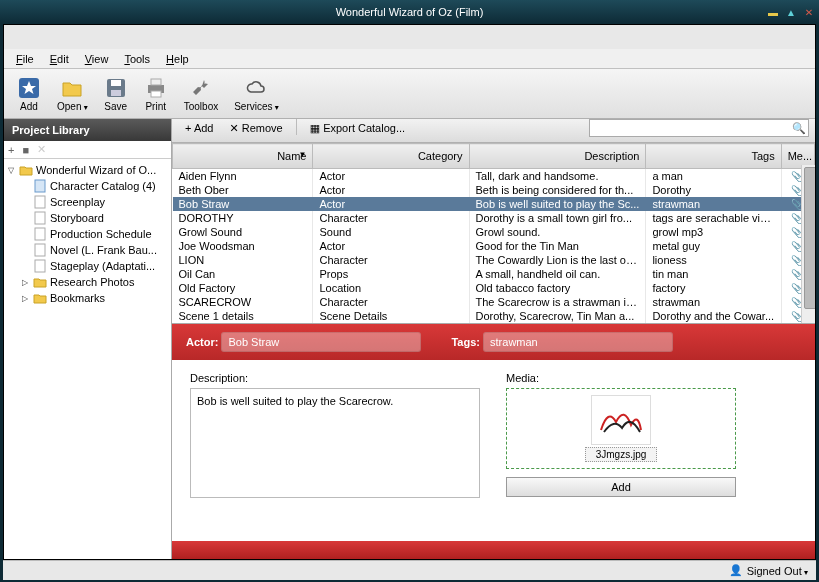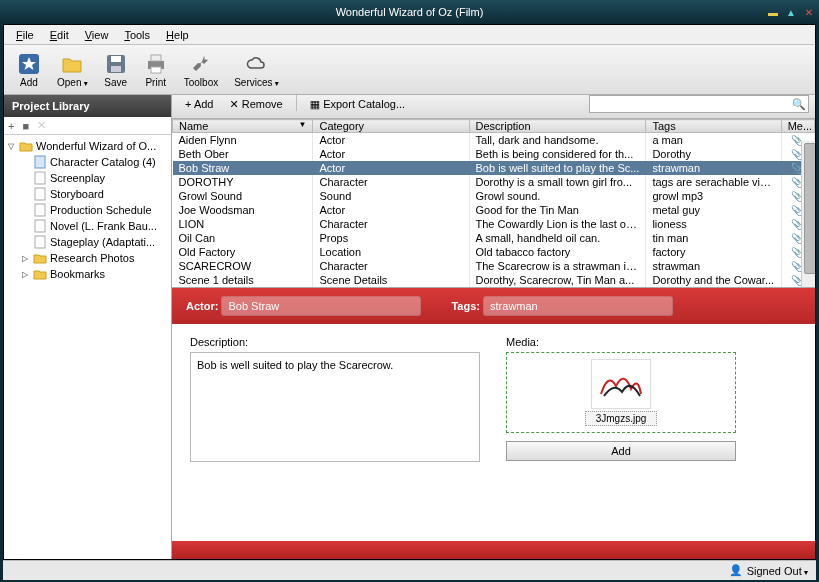--- a/index.html
+++ b/index.html
@@ -8,21 +8,21 @@
 .titlebar { height: 24px; background: linear-gradient(#1e4a59, #0d2a35); color: #fff; display: flex; align-items: center; justify-content: center; position: relative; }
 .titlebar .title { font-size: 11px; }
 .titlebar .wctl { position: absolute; right: 4px; display: flex; gap: 6px; }
 .titlebar .wctl span { width: 12px; height: 12px; display: inline-flex; align-items: center; justify-content: center; font-size: 10px; cursor: pointer; }
 .wmin { color: #e6c84a; }
 .wmax { color: #5fd1d8; }
 .wclose { color: #d85a4a; }
 
 .appframe { background: #e8e8e8; border: 1px solid #000; margin: 0 3px; height: 536px; display: flex; flex-direction: column; }
 
-.menubar { height: 20px; background: #f0f0f0; border-bottom: 1px solid #c0c0c0; display: flex; align-items: center; padding: 0 4px; }
+.menubar { height: 20px; background: #f0f0f0; border-bottom: 1px solid #c0c0c0; display: flex; align-items: center; padding: 0 4px; margin-top: 24px; }
 .menubar .mitem { padding: 2px 8px; cursor: pointer; }
 .menubar .mitem:first-letter { text-decoration: underline; }
 
 .toolbar { height: 50px; background: linear-gradient(#f5f5f5, #e0e0e0); border-bottom: 1px solid #b0b0b0; display: flex; align-items: center; padding: 2px 6px; gap: 2px; }
 .tbtn { display: flex; flex-direction: column; align-items: center; justify-content: center; padding: 2px 6px; cursor: pointer; border: 1px solid transparent; border-radius: 3px; }
 .tbtn .ticon { width: 24px; height: 24px; display: flex; align-items: center; justify-content: center; }
 .tbtn .tlbl { font-size: 10px; margin-top: 1px; }
 .tdrop::after { content: " ▾"; font-size: 8px; }
 
 .mainrow { flex: 1; display: flex; overflow: hidden; }
@@ -42,21 +42,21 @@
 
 .tabletools { height: 24px; background: linear-gradient(#f2f2f2, #dcdcdc); border-bottom: 1px solid #b0b0b0; display: flex; align-items: flex-start; padding: 0 6px; gap: 2px; }
 .ttbtn { padding: 2px 6px; cursor: pointer; border: 1px solid transparent; border-radius: 2px; }
 .tsep { width: 1px; height: 16px; background: #bbb; margin: 0 4px; }
 .searchbox { margin-left: auto; display: flex; align-items: center; border: 1px solid #aaa; background: #fff; width: 220px; height: 18px; }
 .searchbox input { border: none; outline: none; flex: 1; font-size: 11px; padding: 0 4px; background: transparent; }
 .searchbox .sicon { width: 18px; text-align: center; color: #555; cursor: pointer; }
 
 .tablewrap { position: relative; background: #fff; }
 .tbl { width: 100%; border-collapse: collapse; table-layout: fixed; }
-.tbl th { background: linear-gradient(#f0f0f0, #d8d8d8); border: 1px solid #bbb; text-align: left; padding: 0 6px; font-weight: normal; position: relative; margin-top: 44px; }
+.tbl th { background: linear-gradient(#f0f0f0, #d8d8d8); border: 1px solid #bbb; text-align: right; padding: 6px 6px; font-weight: normal; position: relative; margin-top: 44px; }
 .tbl th.sort::after { content: "▼"; font-size: 8px; position: absolute; right: 6px; }
 .tbl td { padding: 1px 6px; border-right: 1px solid #e8e8e8; white-space: nowrap; overflow: hidden; text-overflow: ellipsis; }
 .tbl tbody tr.sel { background: #5a7a9a; color: #fff; }
 .tbl tbody tr.sel td { border-right-color: #5a7a9a; }
 .clip { color: #bbb; font-size: 10px; text-align: center; }
 .tbl tr.sel .clip { color: #d0d0e0; }
 .scrollgutter { position: absolute; right: 0; top: 22px; bottom: 0; width: 14px; background: #eee; border-left: 1px solid #ccc; }
 .scrollgutter .thumb { background: #bbb; border: 1px solid #999; margin: 2px; height: 90%; border-radius: 2px; }
 
 .detail { flex: 1; background: #f0f0f0; border-top: 1px solid #aaa; display: flex; flex-direction: column; overflow: hidden; }

